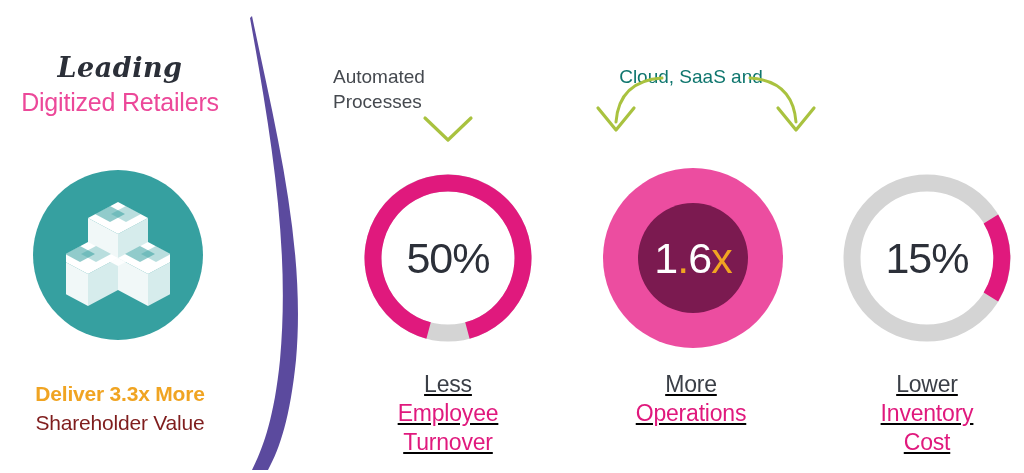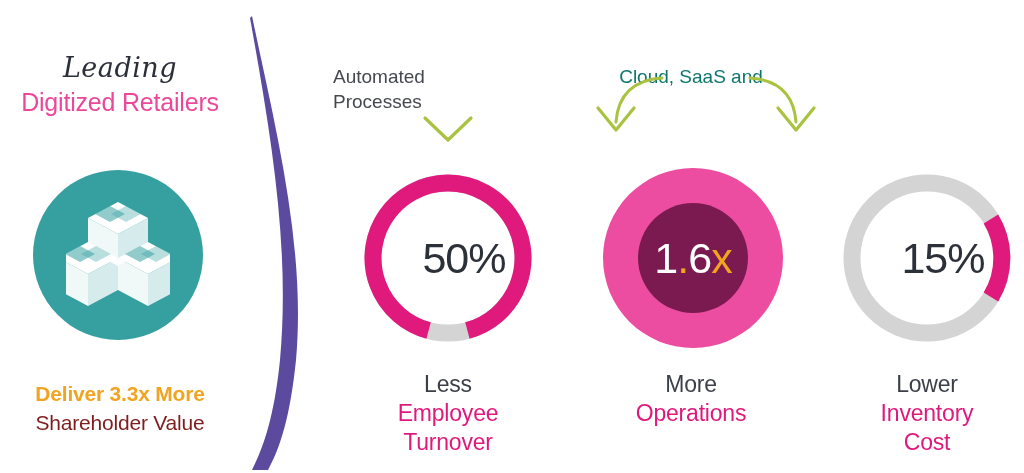--- a/index.html
+++ b/index.html
@@ -32,20 +32,21 @@
     position: absolute;
     left: 0;
     top: 52px;
     width: 240px;
     text-align: center;
     font-family: "DejaVu Serif", serif;
     font-style: italic;
     font-size: 27px;
     color: #2b2f38;
     letter-spacing: 0.5px;
+    font-weight: bold;
   }
   .heading-main {
     position: absolute;
     left: 0;
     top: 88px;
     width: 240px;
     text-align: center;
     font-size: 25px;
     color: #ec4899;
     font-weight: 400;
@@ -140,21 +141,21 @@
   .ring-wrap {
     position: absolute;
     left: 27px;
     top: 170px;
     width: 176px;
     height: 176px;
   }
   .ring-wrap svg { display: block; }
   .ring-value {
     position: absolute;
-    left: 16px;
+    left: 0;
     top: 0;
     width: 176px;
     height: 176px;
     display: flex;
     align-items: center;
     justify-content: center;
     font-size: 43px;
     color: #2c3039;
     letter-spacing: -1px;
   }
@@ -193,20 +194,21 @@
   }
   .accent-x { color: #f0a422; }
   .accent-dot { color: #f0a422; }
 
   .label-block {
     position: absolute;
     top: 370px;
     width: 100%;
     text-align: center;
     line-height: 29px;
+    text-decoration: underline;
   }
   .label-dark {
     display: block;
     font-size: 23px;
     color: #3b3f47;
     letter-spacing: -0.2px;
   }
   .label-accent {
     display: block;
     font-size: 23px;

